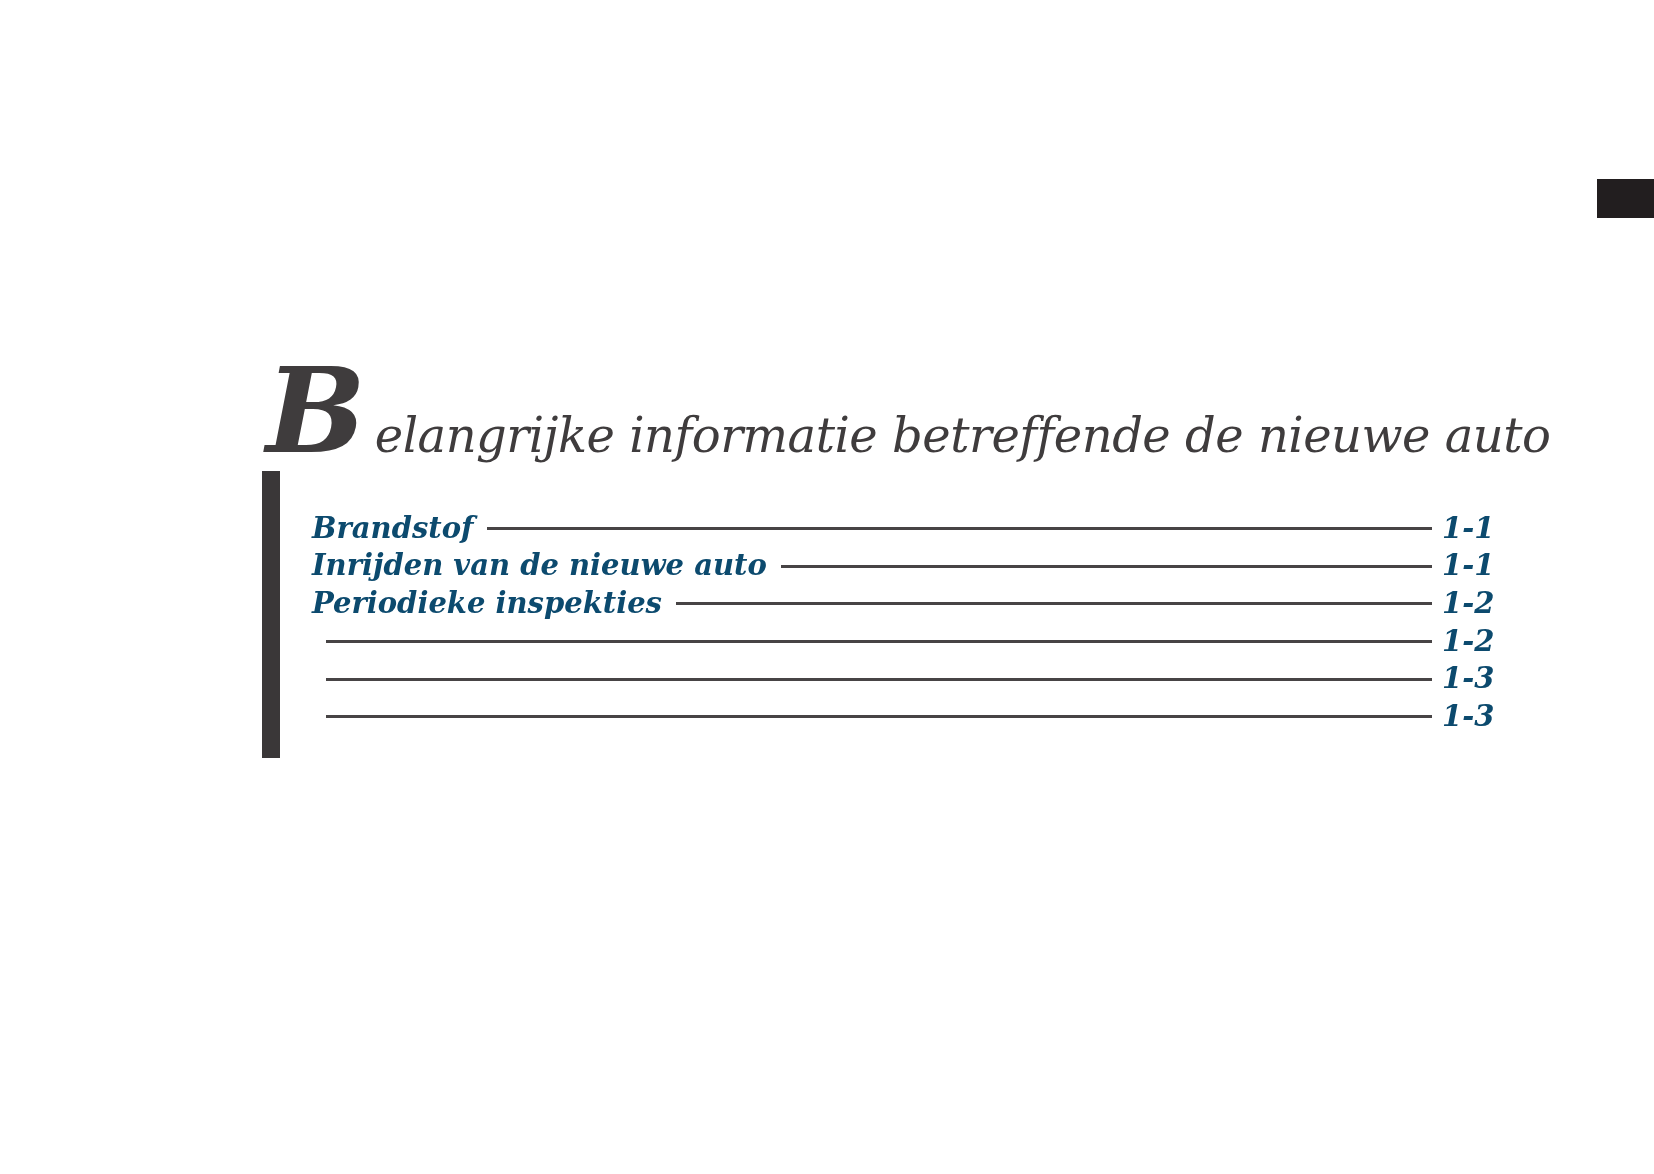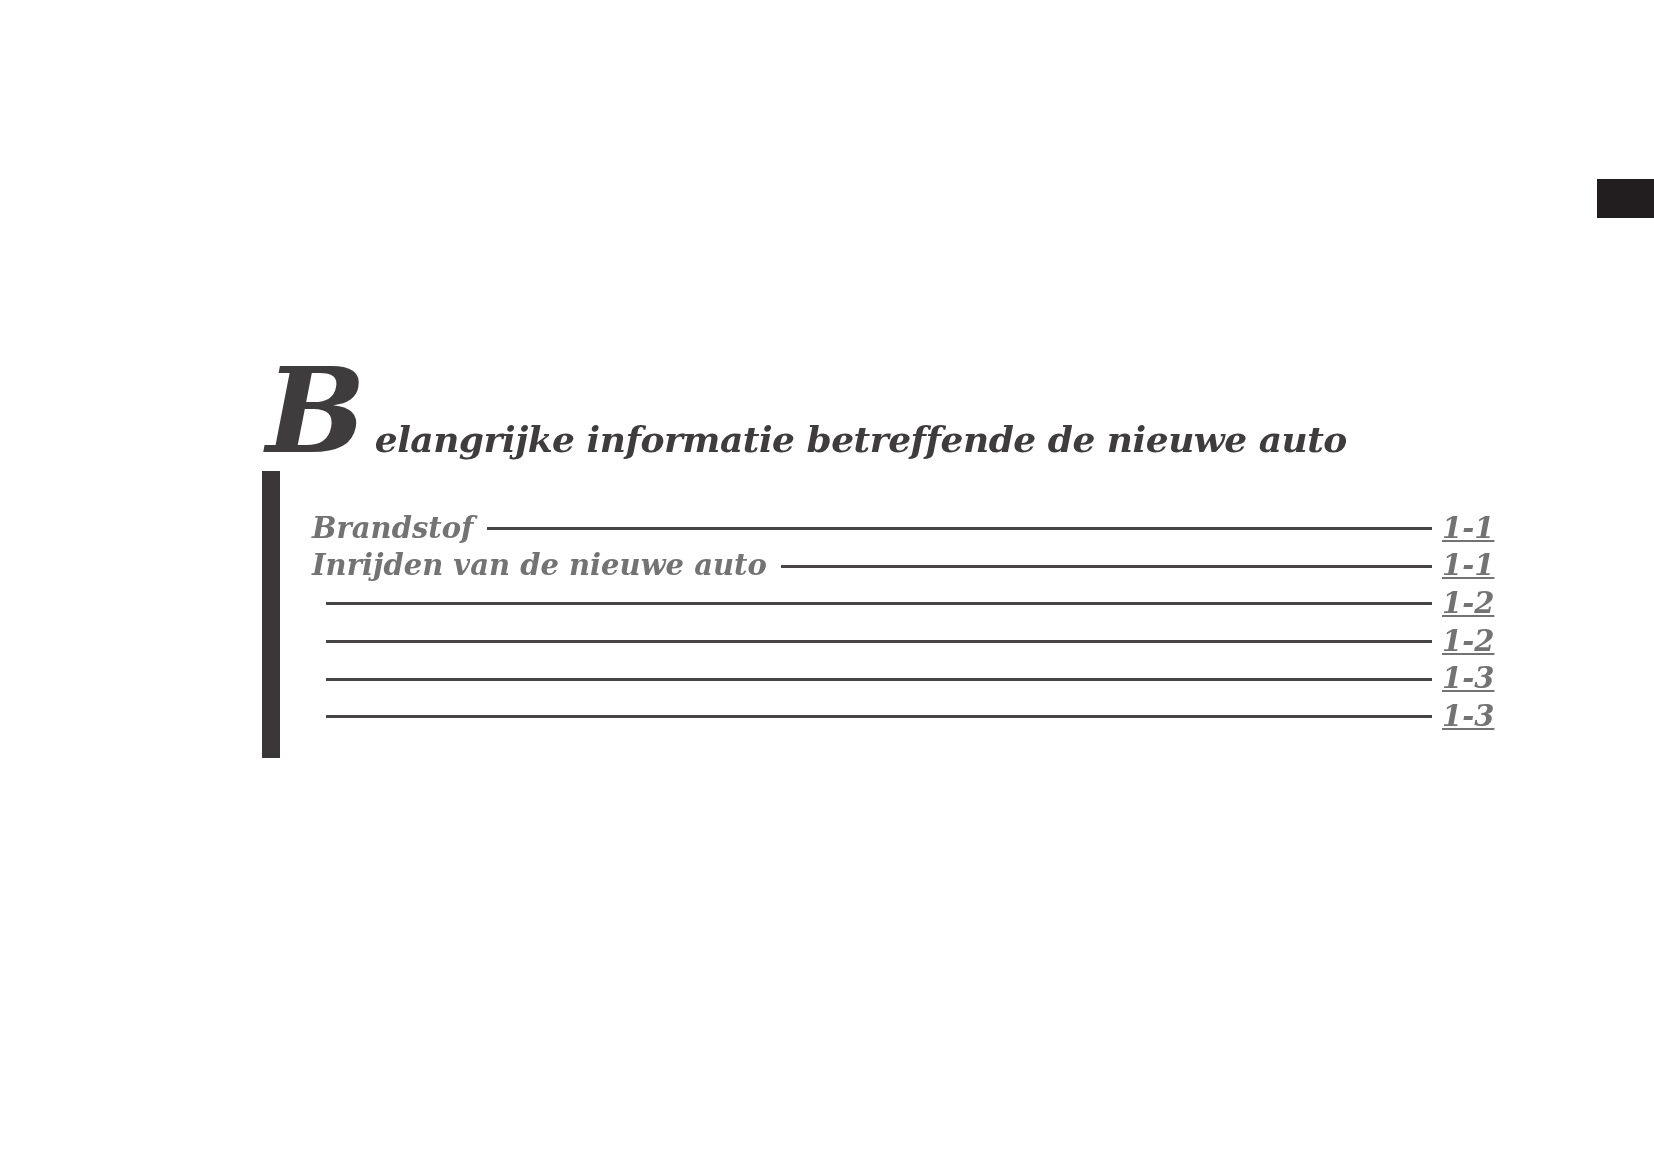--- a/index.html
+++ b/index.html
@@ -38,44 +38,44 @@
   }
   .dropcap {
     font-size: 118px;
     line-height: 1;
     font-weight: bold;
     font-style: italic;
     margin-right: 9px;
     letter-spacing: 0;
   }
   .title-rest {
-    font-size: 36px;
+    font-size: 48px;
     line-height: 1;
-    font-weight: bold;
+    font-weight: normal;
     font-style: italic;
     letter-spacing: -0.5px;
   }
 
   
   .accent-bar {
     position: absolute;
     left: 262px;
     top: 471px;
     width: 18px;
     height: 287px;
     background: #3a3738;
   }
 
   
   .toc {
     position: absolute;
     left: 312px;
     top: 509px;
     width: 1168px;
-    color: #737373;
+    color: #0c4a6e;
   }
   .toc-row {
     display: flex;
     align-items: center;
     height: 37.6px;
     font-size: 29px;
     font-weight: bold;
     font-style: italic;
     white-space: nowrap;
   }
@@ -87,21 +87,20 @@
     height: 3px;
     background: #474445;
     margin-left: 14px;
     margin-top: 2px;
   }
   .toc-page {
     flex: 0 0 auto;
     width: 38px;
     padding-left: 10px;
     text-align: left;
-    text-decoration: underline;
   }
 </style>
 </head>
 <body>
 
 <div class="page">
 
   <div class="chapter-tab"></div>
 
   <div class="title-row">
@@ -119,20 +118,21 @@
       <span class="toc-page">1-1</span>
     </div>
 
     <div class="toc-row">
       <span class="toc-label">Inrijden van de nieuwe auto</span>
       <span class="leader"></span>
       <span class="toc-page">1-1</span>
     </div>
 
     <div class="toc-row">
+      <span class="toc-label">Periodieke inspekties</span>
       <span class="leader"></span>
       <span class="toc-page">1-2</span>
     </div>
 
     <div class="toc-row">
       <span class="leader"></span>
       <span class="toc-page">1-2</span>
     </div>
 
     <div class="toc-row">

